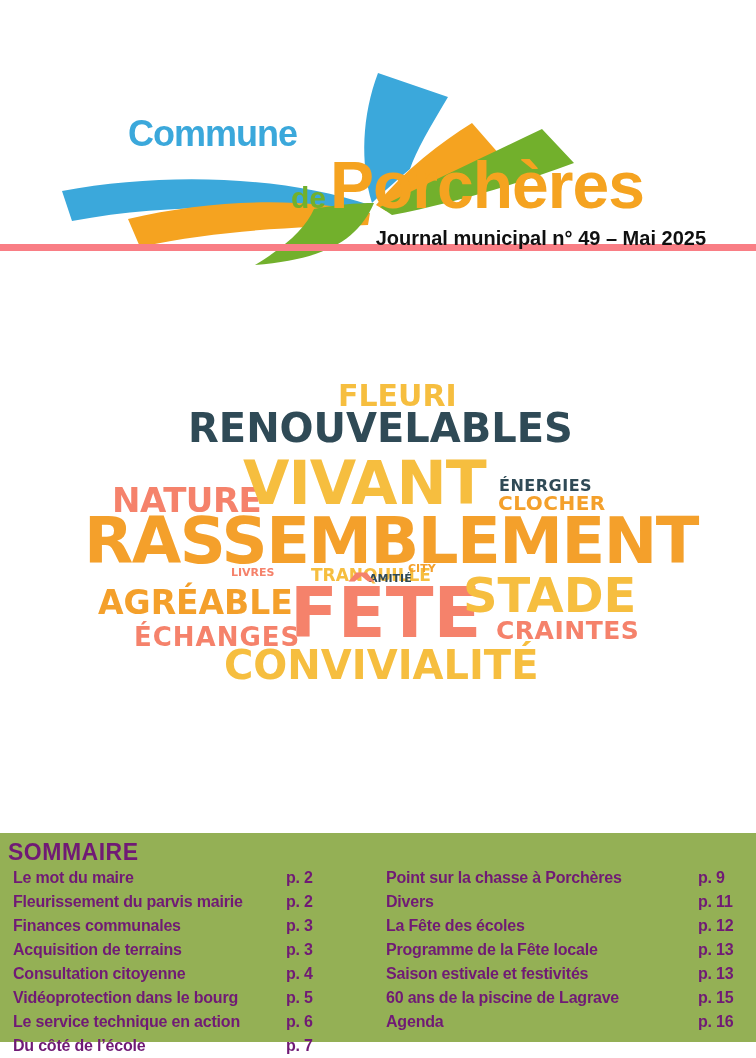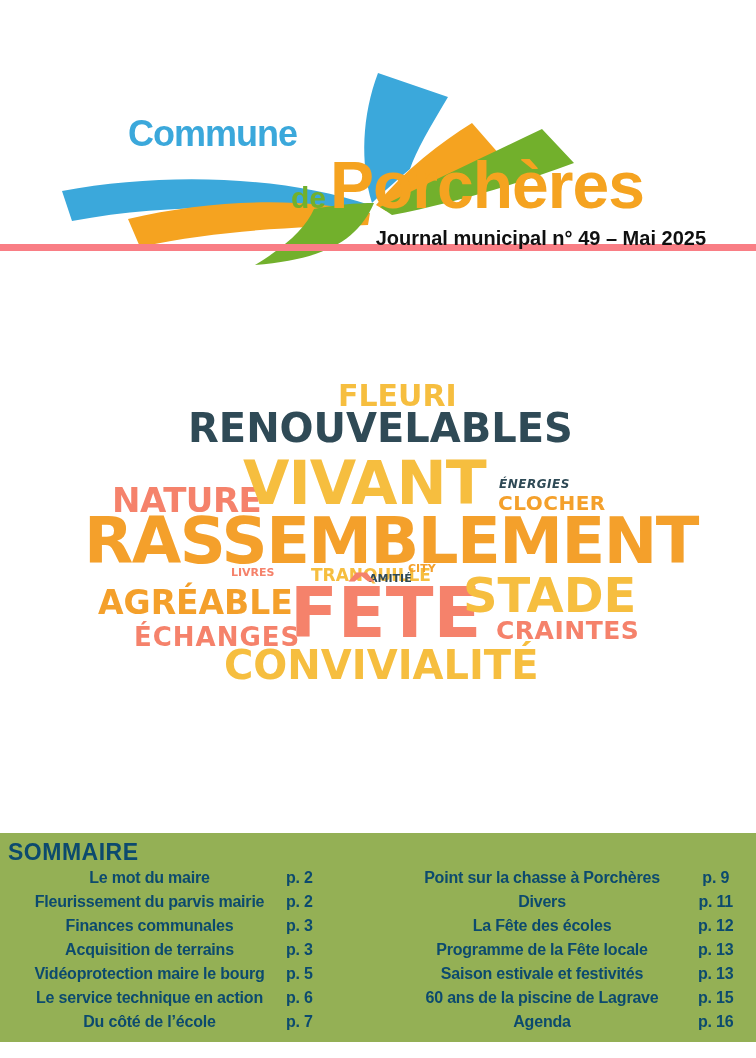--- a/index.html
+++ b/index.html
@@ -40,37 +40,37 @@
   }
   .wc{position:absolute;line-height:1;white-space:nowrap;}
   [data-tone="gold"]{color:var(--c-gold);}
   [data-tone="orange"]{color:var(--c-orange);}
   [data-tone="salmon"]{color:var(--c-salmon);}
   [data-tone="teal"]{color:var(--c-teal);}
   .w0 {left:338px;top:121px;font-size:30px;}
   .w1 {left:188px;top:148px;font-size:40px;}
   .w2 {left:112px;top:215px;font-size:34px;letter-spacing:-0.5px;margin-top:8px;}
   .w3 {left:243px;top:193px;font-size:60px;letter-spacing:-1px;}
-  .w4 {left:499px;top:218px;font-size:12px;letter-spacing:0.5px;font-style:italic;}
+  .w4 {left:499px;top:218px;font-size:16px;letter-spacing:0.5px;}
   .w5 {left:498px;top:233px;font-size:20px;letter-spacing:0.5px;}
   .w6 {left:84px; top:249px;font-size:64px;letter-spacing:-1.5px;}
   .w7 {left:231px;top:307px;font-size:11px;}
   .w8 {left:275px;top:307px;font-size:17px;margin-left:36px;}
   .w9 {left:369px;top:313px;font-size:11px;}
   .w10{left:408px;top:303px;font-size:11px;}
   .w11{left:98px; top:326px;font-size:33px;}
   .w12{left:290px;top:318px;font-size:70px;}
   .w13{left:463px;top:311px;font-size:48px;}
   .w14{left:496px;top:358px;font-size:25px;letter-spacing:0.5px;}
   .w15{left:134px;top:364px;font-size:26px;letter-spacing:1px;}
   .w16{left:224px;top:385px;font-size:40px;}
   
   .sommaire{
     position:absolute;left:0;top:833px;width:756px;height:209px;
-    background:var(--c-sommaire_bg);color:#0c4a6e;text-align:center;
+    background:var(--c-sommaire_bg);color:#701a75;
   }
   .sommaire-title{
     position:absolute;left:8px;top:6px;
     font-size:23px;font-weight:bold;letter-spacing:0.5px;
   }
   .toc-col{position:absolute;top:33px;}
   .toc-col.left {left:13px; --label-w:273px;}
   .toc-col.right{left:386px;--label-w:312px;}
   .toc-row{
     display:grid;grid-template-columns:var(--label-w) auto;
@@ -145,23 +145,27 @@
         <div class="toc-row">
           <span class="toc-label">Finances communales</span>
           <span class="toc-page">p. 3</span>
         </div>
 
         <div class="toc-row">
           <span class="toc-label">Acquisition de terrains</span>
           <span class="toc-page">p. 3</span>
         </div>
 
-
-        <div class="toc-row">
-          <span class="toc-label">Vidéoprotection maire le bourg</span>
+        <div class="toc-row">
+          <span class="toc-label">Consultation citoyenne</span>
+          <span class="toc-page">p. 4</span>
+        </div>
+
+        <div class="toc-row">
+          <span class="toc-label">Vidéoprotection dans le bourg</span>
           <span class="toc-page">p. 5</span>
         </div>
 
         <div class="toc-row">
           <span class="toc-label">Le service technique en action</span>
           <span class="toc-page">p. 6</span>
         </div>
 
         <div class="toc-row">
           <span class="toc-label">Du côté de l’école</span>

